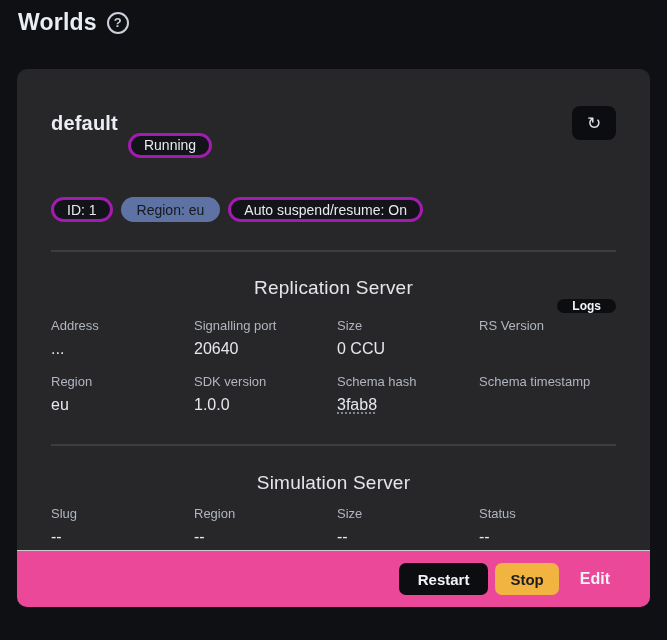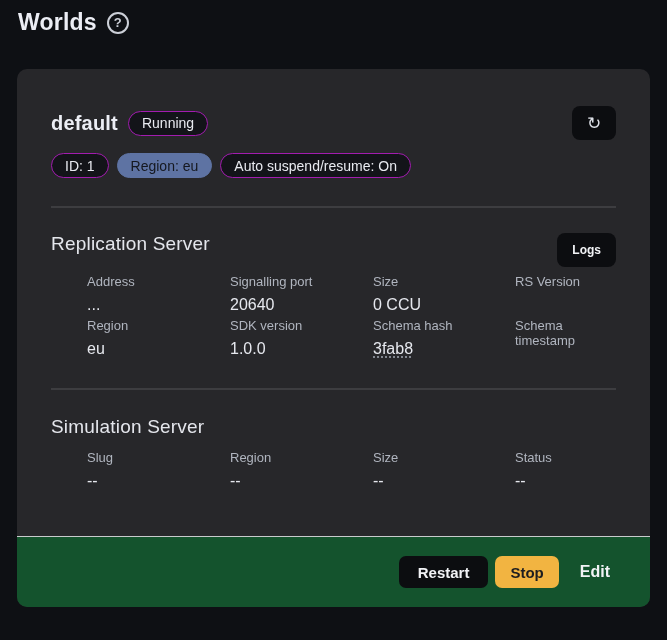--- a/index.html
+++ b/index.html
@@ -41,76 +41,76 @@
     justify-content: center;
   }
   .world-name {
     font-size: 20px; font-weight: bold; color: #eceef5;
     margin-right: 10px; letter-spacing: 0.2px;
   }
   .pill {
     display: inline-flex; align-items: center;
     height: 25px; padding: 0 13px;
     border-radius: 13px;
-    background: #131419; border: 1px solid #a21caf;
+    background: #131419; border: 3px solid #a21caf;
     font-size: 14px; color: #e8eaf0;
     white-space: nowrap;
+    margin-top: 44px;
   }
   .pill.blue {
     background: #5e73a3; border-color: #5e73a3; color: #15181f;
   }
   .icon-btn {
     margin-left: auto;
     width: 44px; height: 34px;
     background: #0c0d10; border: none; border-radius: 8px;
     color: #dfe2e9; font-size: 17px; line-height: 1;
     display: flex; align-items: center; justify-content: center;
     cursor: pointer;
   }
   .pills-row { display: flex; gap: 8px; margin-bottom: 28px; }
   .divider { border: none; border-top: 2px solid #3d3d40; height: 0; }
   .section-header-row {
-    display: flex; align-items: flex-start;
-    margin-top: 25px; height: 34px; margin-bottom: 7px;
+    display: flex; align-items: center;
+    margin-top: 25px; height: 34px; margin-bottom: 7px; flex-direction: column;
   }
   .section-title {
     font-size: 19px; font-weight: 500; color: #e4e6ec;
     letter-spacing: 0.2px;
   }
   .dark-btn {
     margin-left: auto;
     height: 34px; padding: 0 15px;
     background: #0c0d10; border: none; border-radius: 8px;
     color: #f2f3f6; font-size: 12px; font-weight: bold;
     font-family: "Liberation Sans", sans-serif;
     cursor: pointer;
   }
   .field-grid {
     display: grid;
     grid-template-columns: 143px 143px 142px auto;
-    row-gap: 4px;
+    row-gap: 16px;
     margin-bottom: 30px;
-    margin-left: 36px;
   }
   .field-label {
     font-size: 13px; color: #b0b5bf; margin-bottom: 7px;
   }
   .field-value { font-size: 16px; color: #e6e8ee; }
   .field-value.dotted {
     display: inline-block;
     text-decoration: underline dotted #9aa0aa;
     text-underline-offset: 3px;
     cursor: help;
   }
   .sim-heading { margin-top: 26px; margin-bottom: 12px; }
   
   .card-footer {
     position: absolute; left: 0; right: 0; bottom: 0;
-    height: 71px;
-    background: #14532d;
+    height: 57px;
+    background: #ec4899;
     border-top: 1px solid #c9cacc;
     border-radius: 0 0 10px 10px;
     display: flex; align-items: center; justify-content: flex-end;
     padding-right: 26px; gap: 7px;
   }
   .btn {
     height: 32px; border: none; border-radius: 7px;
     font-size: 15px; font-weight: bold;
     font-family: "Liberation Sans", sans-serif;
     cursor: pointer;

